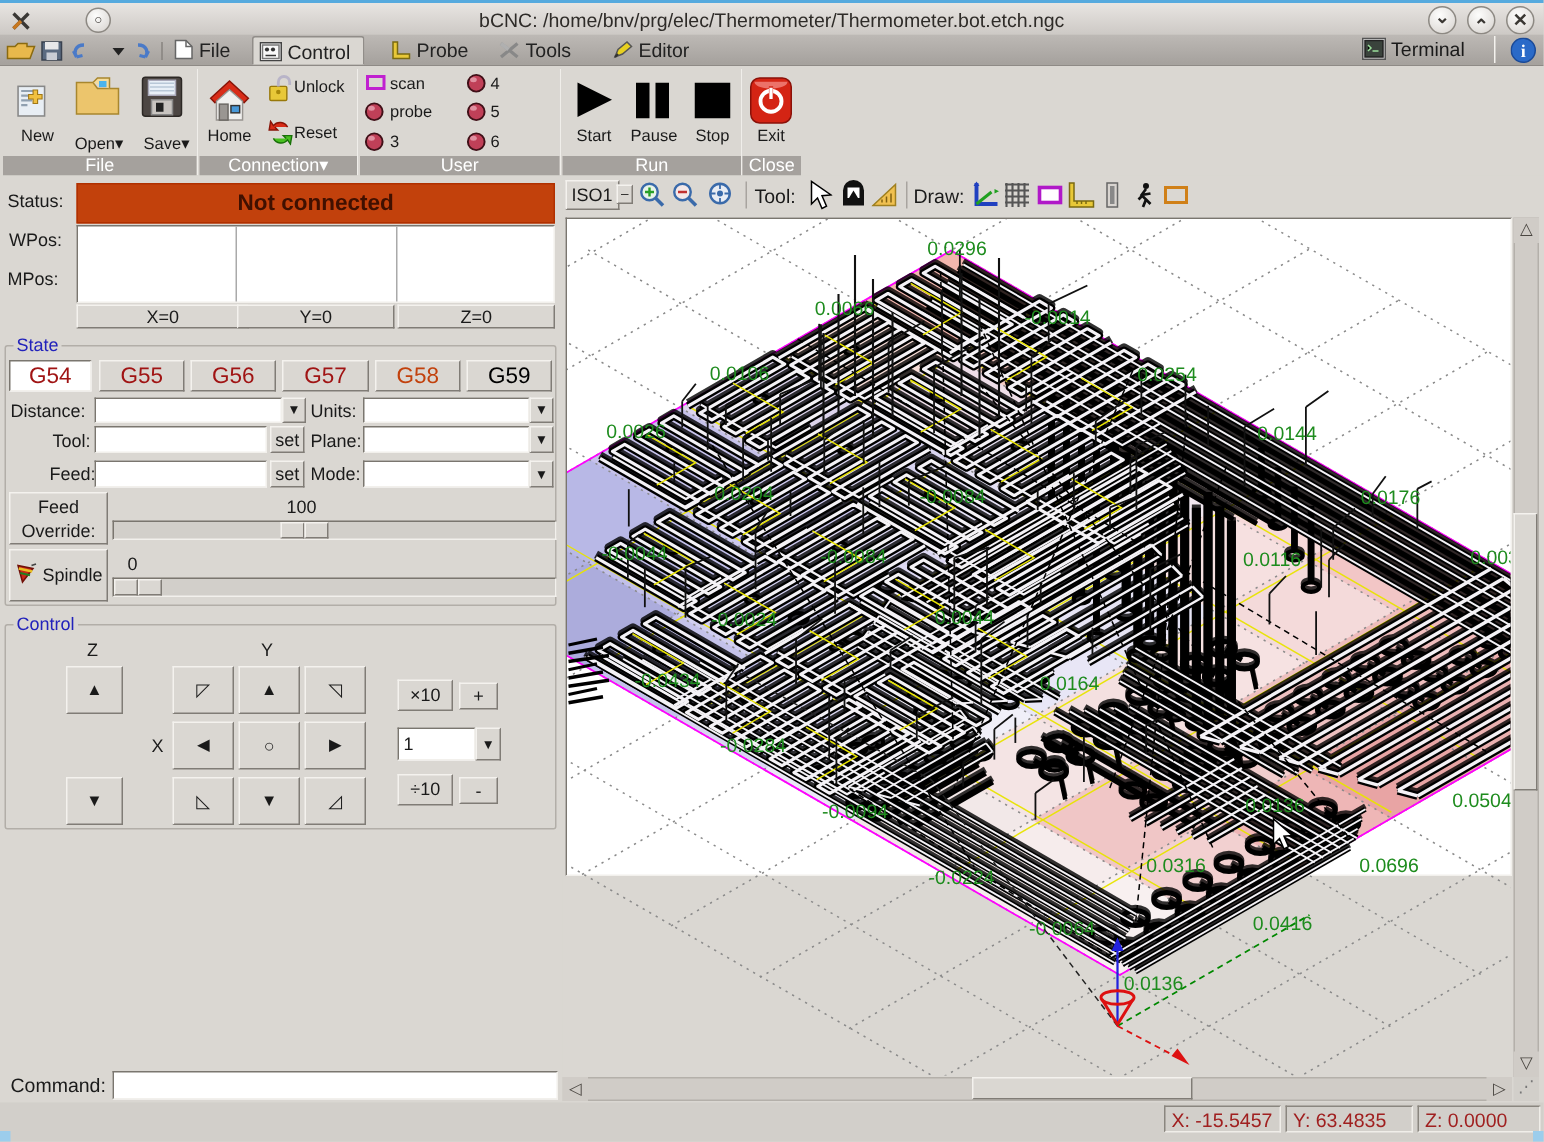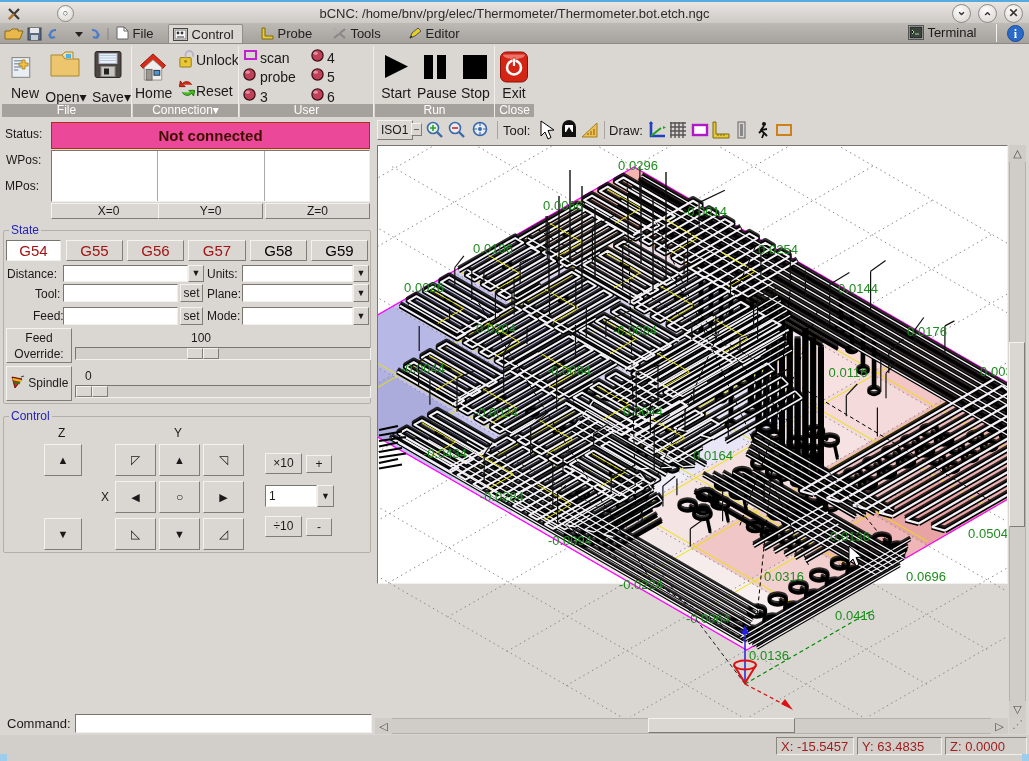--- a/index.html
+++ b/index.html
@@ -21,21 +21,21 @@
   background:linear-gradient(#bdb9b5,#a5a19d); border-bottom:1px solid #8e8a86; }
 .tab { position:absolute; top:1px; height:19px; padding:2px 6px 0 4px; font-size:13px;
   color:#222; }
 .tab.active { background:#dad7d2; border:1px solid #918d89; border-bottom:none;
   border-radius:2px 2px 0 0; }
 
 #ribbon { left:0; top:44px; width:1029px; height:73px; background:#dad7d2; }
 .gsep { position:absolute; top:2px; width:1px; height:71px; background:#b0aca8; border-right:1px solid #f0eeea;}
 .glabel { position:absolute; top:60px; height:13px; background:#a5a19d; color:#fff;
   font-size:12px; text-align:center; line-height:13px; }
-.rbtn-label { position:absolute; font-size:14px; color:#1a1a1a; text-align:center; }
+.rbtn-label { position:absolute; font-size:11px; color:#1a1a1a; text-align:center; }
 
 #panel { left:0; top:117px; width:375px; height:600px; background:#dad7d2; }
 .lbl { position:absolute; font-size:12px; color:#1a1a1a; }
 .sunken { background:#fff; border:1px solid #9a968f; border-top-color:#7a766f; border-left-color:#7a766f; border-bottom-color:#f2f0ec; border-right-color:#f2f0ec; }
 .raised { background:#dad7d2; border:1px solid #f4f2ee; border-top-color:#f4f2ee; border-left-color:#f4f2ee; border-bottom-color:#807c76; border-right-color:#807c76; }
 .btn { position:absolute; text-align:center; font-size:12px; }
 .gbox { position:absolute; border:1px solid #b2aea8; border-radius:2px; }
 .gcap { position:absolute; background:#dad7d2; color:#2222bb; font-size:12px; padding:0 2px; }
 
 #canvaswrap { left:375px; top:117px; width:654px; height:644px; background:#dad7d2; }
@@ -226,37 +226,37 @@
    <circle cx="14" cy="16" r="7" fill="none" stroke="#fff" stroke-width="2.6"></circle>
    <rect x="12.6" y="6" width="2.8" height="8" fill="#d42414"></rect>
    <rect x="12.9" y="7" width="2.2" height="7.5" fill="#fff"></rect>
   </svg>
   <div class="rbtn-label" style="left:500px;top:41px;width:28px">Exit</div>
   <div class="glabel" style="left:495px;top:60px;width:39px">Close</div>
  </div>
 
  <div id="panel" class="abs">
   <div class="lbl" style="left:5px;top:10px">Status:</div>
-  <div class="abs" style="left:51px;top:5px;width:319px;height:27px;background:#ec4899;border:1px solid #b03000;color:#401000;font-weight:bold;font-size:15px;text-align:center;line-height:25px">Not connected</div>
+  <div class="abs" style="left:51px;top:5px;width:319px;height:27px;background:#c2410c;border:1px solid #b03000;color:#401000;font-weight:bold;font-size:15px;text-align:center;line-height:25px">Not connected</div>
   <div class="lbl" style="left:6px;top:36px">WPos:</div>
   <div class="lbl" style="left:5px;top:62px">MPos:</div>
   <div class="abs sunken" style="left:51px;top:33px;width:319px;height:52px"></div>
   <div class="abs" style="left:157px;top:34px;width:1px;height:50px;background:#aaa"></div>
   <div class="abs" style="left:264px;top:34px;width:1px;height:50px;background:#aaa"></div>
   <div class="btn raised" style="left:51px;top:86px;width:115px;height:16px;line-height:14px">X=0</div>
   <div class="btn raised" style="left:158px;top:86px;width:105px;height:16px;line-height:14px">Y=0</div>
   <div class="btn raised" style="left:265px;top:86px;width:105px;height:16px;line-height:14px">Z=0</div>
 
   <div class="gbox" style="left:3px;top:113px;width:368px;height:174px"></div>
   <div class="gcap" style="left:9px;top:106px">State</div>
   <div class="btn sunken" style="left:6px;top:123px;width:55px;height:21px;color:#a01414;font-size:15px;line-height:19px">G54</div>
   <div class="btn raised" style="left:66px;top:123px;width:57px;height:21px;color:#a01414;font-size:15px;line-height:19px">G55</div>
   <div class="btn raised" style="left:127px;top:123px;width:57px;height:21px;color:#a01414;font-size:15px;line-height:19px">G56</div>
   <div class="btn raised" style="left:188px;top:123px;width:58px;height:21px;color:#a01414;font-size:15px;line-height:19px">G57</div>
-  <div class="btn raised" style="left:250px;top:123px;width:57px;height:21px;color:#000000;font-size:15px;line-height:19px">G58</div>
+  <div class="btn raised" style="left:250px;top:123px;width:57px;height:21px;color:#c2410c;font-size:15px;line-height:19px">G58</div>
   <div class="btn raised" style="left:311px;top:123px;width:57px;height:21px;color:#000000;font-size:15px;line-height:19px">G59</div>
 
   <div class="lbl" style="left:7px;top:150px">Distance:</div>
   <div class="abs sunken" style="left:63px;top:148px;width:125px;height:17px"></div>
   <div class="btn raised" style="left:188px;top:148px;width:16px;height:17px;font-size:9px;line-height:15px">▼</div>
   <div class="lbl" style="left:207px;top:150px">Units:</div>
   <div class="abs sunken" style="left:242px;top:148px;width:111px;height:17px"></div>
   <div class="btn raised" style="left:353px;top:148px;width:16px;height:17px;font-size:9px;line-height:15px">▼</div>
 
   <div class="lbl" style="left:35px;top:170px">Tool:</div>

